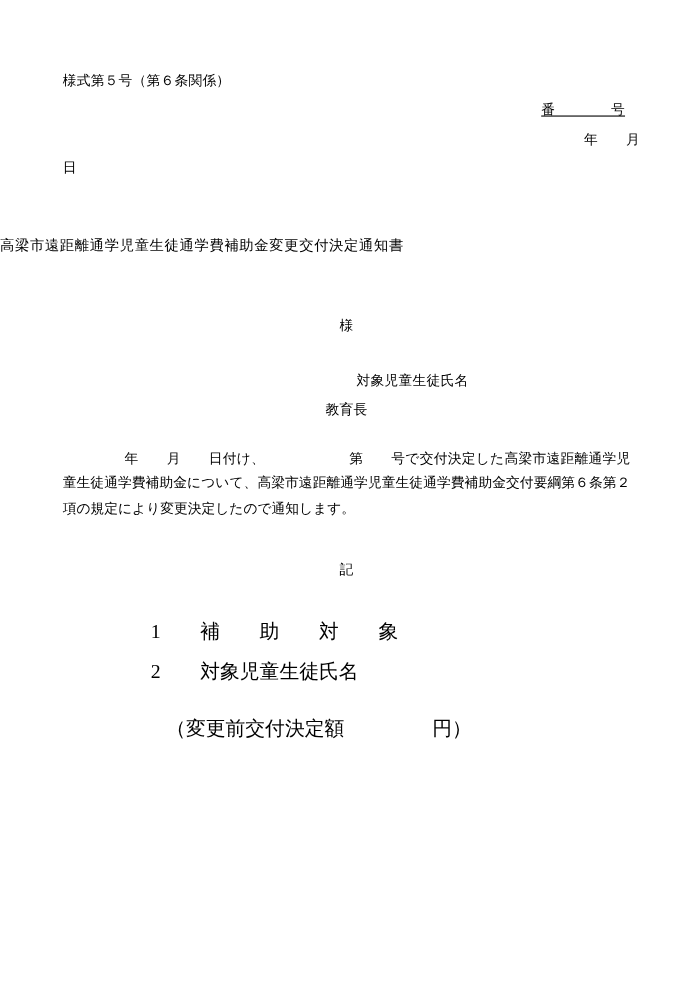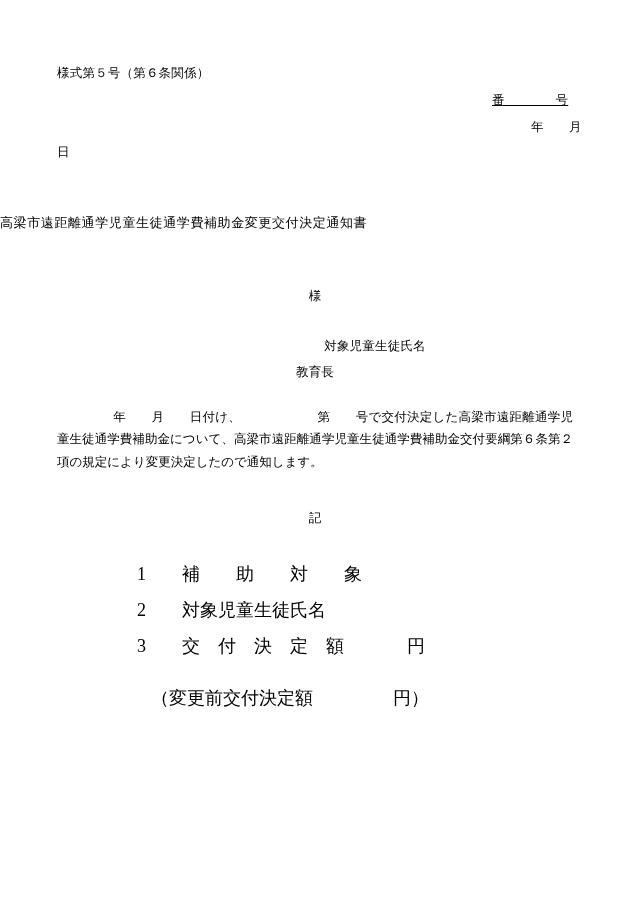--- a/index.html
+++ b/index.html
@@ -144,17 +144,16 @@
 
   <div class="line issuer-title">教育長</div>
 
   <div class="body-block"><span class="indent"></span><span>年　　月　　日付け、　　　　　　第　　号で交付決定した高梁市遠距離通学児童生徒通学費補助金について、高梁市遠距離通学児童生徒通学費補助金交付要綱第６条第２項の規定により変更決定したので通知します。</span></div>
 
   <div class="line ki">記</div>
 
   <div class="items">
     <div class="item-row"><span>1</span>　　<span>補　　助　　対　　象</span><span class="unit"></span></div>
     <div class="item-row"><span>2</span>　　<span>対象児童生徒氏名</span><span class="unit"></span></div>
-    <div class="item-row"><span>3</span>　　<span>交　付　決　定　額</span><span class="unit">円</span></div>
     <div class="item-sub"><span>（変更前交付決定額</span><span class="unit">円）</span></div>
   </div>
 
 </div>
 
 </body></html>

